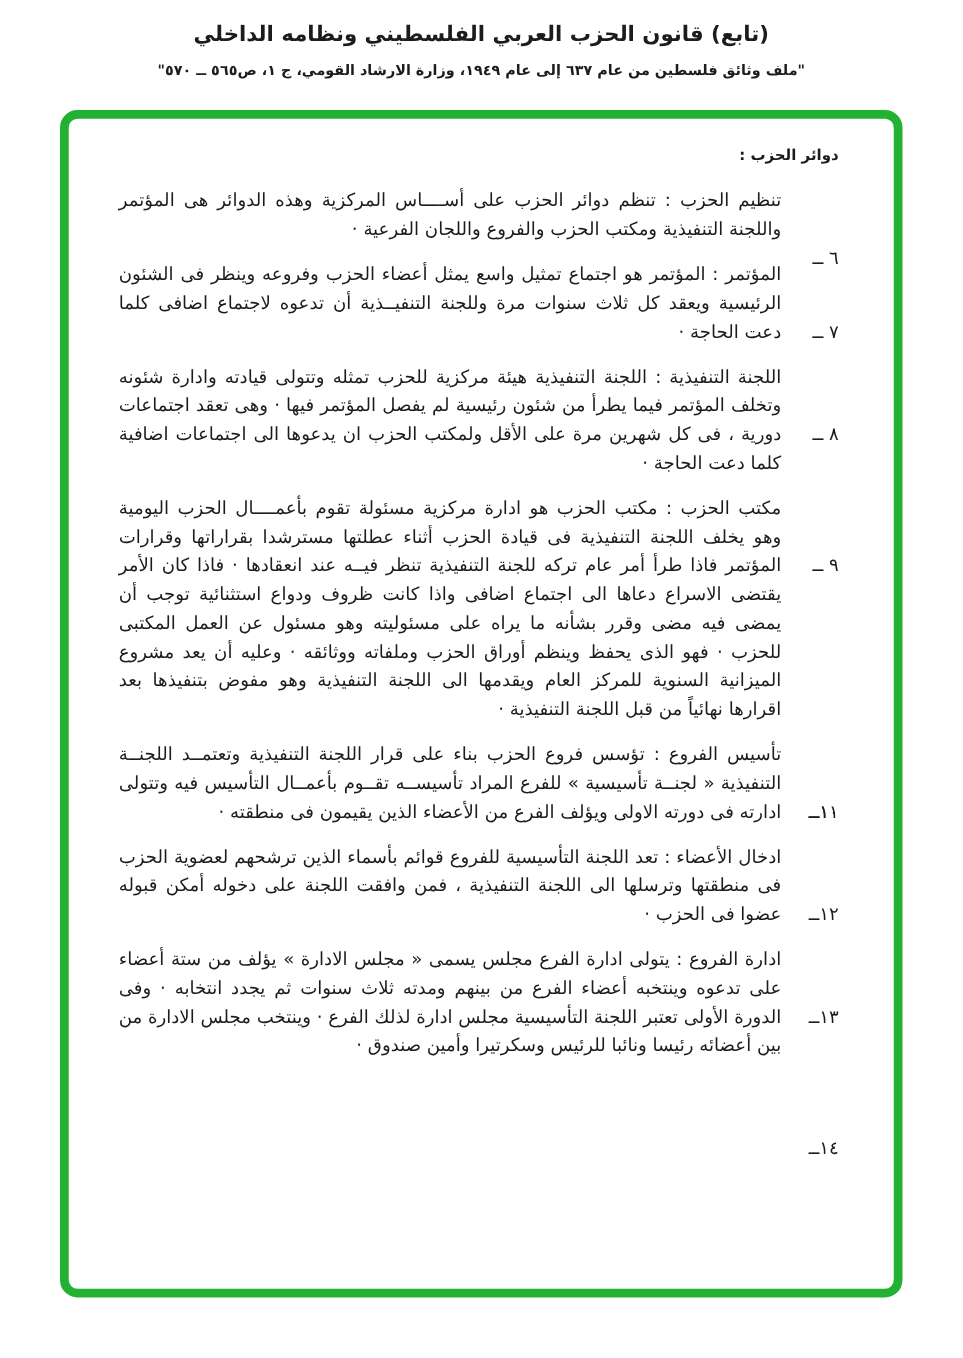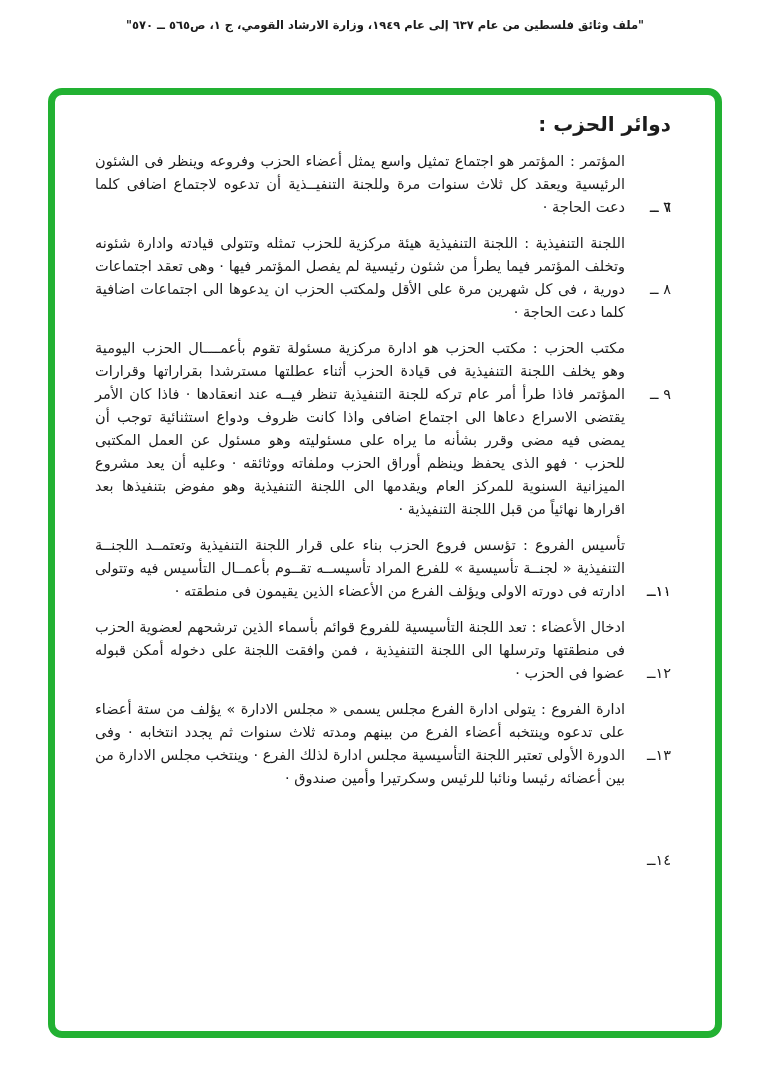--- a/index.html
+++ b/index.html
@@ -40,50 +40,52 @@
   }
   .content {
     position: absolute;
     top: 18px; right: 44px; left: 40px; bottom: 12px;
     direction: rtl;
     text-align: justify;
     font-size: 14.5px;
     line-height: 23px;
   }
   .section-heading {
-    font-size: 20px;
+    font-size: 12px;
     font-weight: bold;
     margin: 0 0 14px 0;
   }
   .item {
     position: relative;
     padding-right: 46px;
     margin: 0 0 13px 0;
   }
   .item .num {
     position: absolute;
     right: 0; top: 0;
     white-space: nowrap;
     margin-top: 46px;
   }
 </style>
 </head>
 <body>
 
 <header class="header">
+  <h1 class="title">(تابع) قانون الحزب العربي الفلسطيني ونظامه الداخلي</h1>
   <p class="subtitle">"ملف وثائق فلسطين من عام ٦٣٧ إلى عام ١٩٤٩، وزارة الارشاد القومي، ج ١، ص٥٦٥ ــ ٥٧٠"</p>
 </header>
 
 <div class="frame">
   <div class="content">
 
     <h2 class="section-heading">دوائر الحزب :</h2>
 
     <div class="item">
       <span class="num">٦ ــ</span>
+      <span class="body">تنظيم الحزب : تنظم دوائر الحزب على أســــاس المركزية وهذه الدوائر هى المؤتمر واللجنة التنفيذية ومكتب الحزب والفروع واللجان الفرعية ·</span>
     </div>
 
     <div class="item">
       <span class="num">٧ ــ</span>
       <span class="body">المؤتمر : المؤتمر هو اجتماع تمثيل واسع يمثل أعضاء الحزب وفروعه وينظر فى الشئون الرئيسية ويعقد كل ثلاث سنوات مرة وللجنة التنفيــذية أن تدعوه لاجتماع اضافى كلما دعت الحاجة ·</span>
     </div>
 
     <div class="item">
       <span class="num">٨ ــ</span>
       <span class="body">اللجنة التنفيذية : اللجنة التنفيذية هيئة مركزية للحزب تمثله وتتولى قيادته وادارة شئونه وتخلف المؤتمر فيما يطرأ من شئون رئيسية لم يفصل المؤتمر فيها · وهى تعقد اجتماعات دورية ، فى كل شهرين مرة على الأقل ولمكتب الحزب ان يدعوها الى اجتماعات اضافية كلما دعت الحاجة ·</span>

